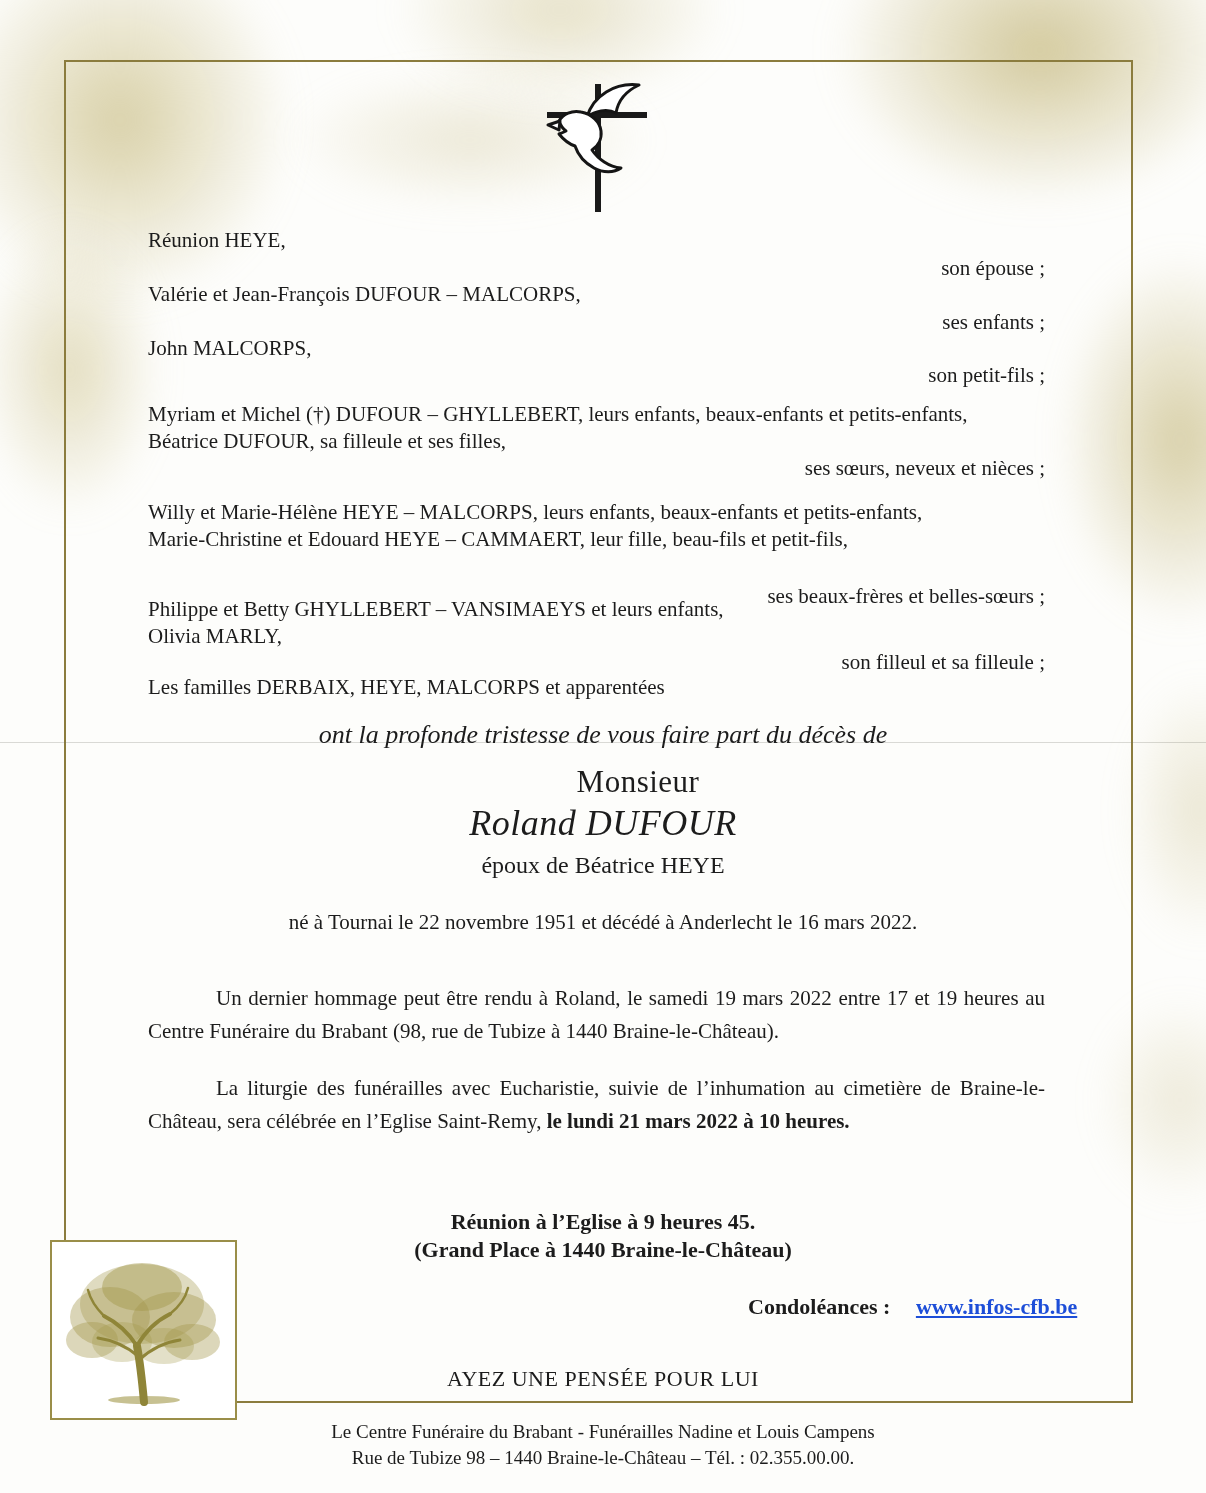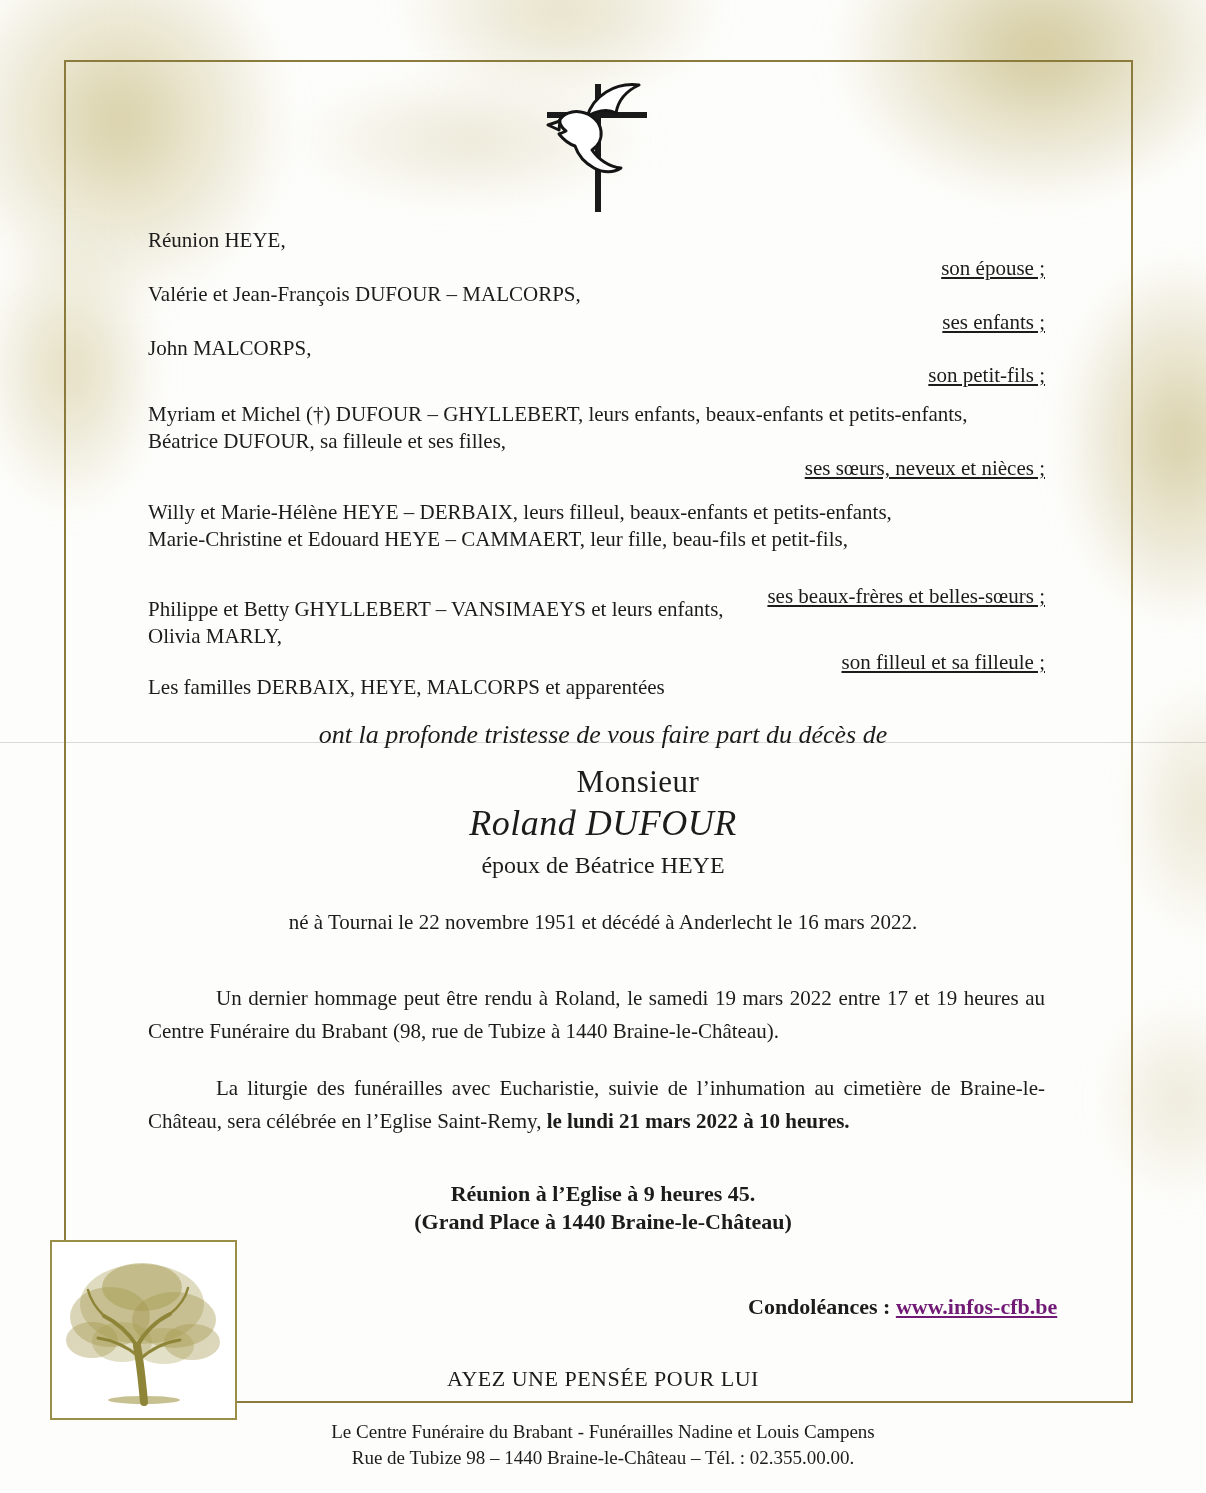--- a/index.html
+++ b/index.html
@@ -32,35 +32,35 @@
     position:absolute;left:64px;top:60px;width:1069px;height:1343px;
     border:2px solid #8b7c3e;box-sizing:border-box;
   }
   .fold-line{
     position:absolute;left:0;top:742px;width:1206px;height:1px;
     background:rgba(110,110,100,.25);
   }
   .cross-wrap{position:absolute;left:525px;top:76px;width:150px;height:145px;}
 
   .name-line{position:absolute;left:148px;font-size:21px;white-space:nowrap;}
-  .relation-line{position:absolute;right:161px;font-size:21px;text-align:left;white-space:nowrap;text-decoration:underline;}
+  .relation-line{position:absolute;right:161px;font-size:21px;text-align:left;white-space:nowrap;}
 
   .centered{position:absolute;left:0;width:1206px;text-align:center;}
   .announce{font-size:26px;font-style:italic;}
   .t-monsieur{font-size:31px;letter-spacing:.5px;padding-left:35px;}
   .t-name{font-size:36px;letter-spacing:.5px;font-style:italic;}
   .t-spouse{font-size:24px;}
   .t-birth{font-size:21px;}
 
   .para{position:absolute;left:148px;width:897px;font-size:21px;
         text-align:justify;text-indent:68px;line-height:1.55;}
   .bold{font-weight:bold;}
-  .reunion{font-size:22px;font-weight:bold;}
+  .reunion{font-size:22px;font-weight:bold;margin-top:28px;}
   .condol{position:absolute;left:748px;font-size:22px;font-weight:bold;white-space:nowrap;}
-  .condol a{color:#701a75;}
+  .condol a{color:#1d4ed8;margin-left:20px;}
   .closing{font-size:22px;letter-spacing:.5px;}
 
   .logo-box{
     position:absolute;left:50px;top:1240px;width:187px;height:180px;
     background:#fff;border:2px solid #9a8e49;box-sizing:border-box;z-index:2;
   }
   .footer{position:absolute;left:0;width:1206px;text-align:center;font-size:19px;}
 </style>
 </head>
 <body>
@@ -95,21 +95,21 @@
 <div class="name-line" style="top:282px">Valérie et Jean-François DUFOUR – MALCORPS,</div>
 <div class="relation-line" style="top:310px">ses enfants ;</div>
 
 <div class="name-line" style="top:336px">John MALCORPS,</div>
 <div class="relation-line" style="top:363px">son petit-fils ;</div>
 
 <div class="name-line" style="top:402px">Myriam et Michel (†) DUFOUR – GHYLLEBERT, leurs enfants, beaux-enfants et petits-enfants,</div>
 <div class="name-line" style="top:429px">Béatrice DUFOUR, sa filleule et ses filles,</div>
 <div class="relation-line" style="top:456px">ses sœurs, neveux et nièces ;</div>
 
-<div class="name-line" style="top:500px">Willy et Marie-Hélène HEYE – DERBAIX, leurs filleul, beaux-enfants et petits-enfants,</div>
+<div class="name-line" style="top:500px">Willy et Marie-Hélène HEYE – MALCORPS, leurs enfants, beaux-enfants et petits-enfants,</div>
 <div class="name-line" style="top:527px">Marie-Christine et Edouard HEYE – CAMMAERT, leur fille, beau-fils et petit-fils,</div>
 <div class="relation-line" style="top:584px">ses beaux-frères et belles-sœurs ;</div>
 
 <div class="name-line" style="top:597px">Philippe et Betty GHYLLEBERT – VANSIMAEYS et leurs enfants,</div>
 <div class="name-line" style="top:624px">Olivia MARLY,</div>
 <div class="relation-line" style="top:650px">son filleul et sa filleule ;</div>
 
 <div class="name-line" style="top:675px">Les familles DERBAIX, HEYE, MALCORPS et apparentées</div>
 
 <div class="centered announce" style="top:720px">ont la profonde tristesse de vous faire part du décès de</div>

